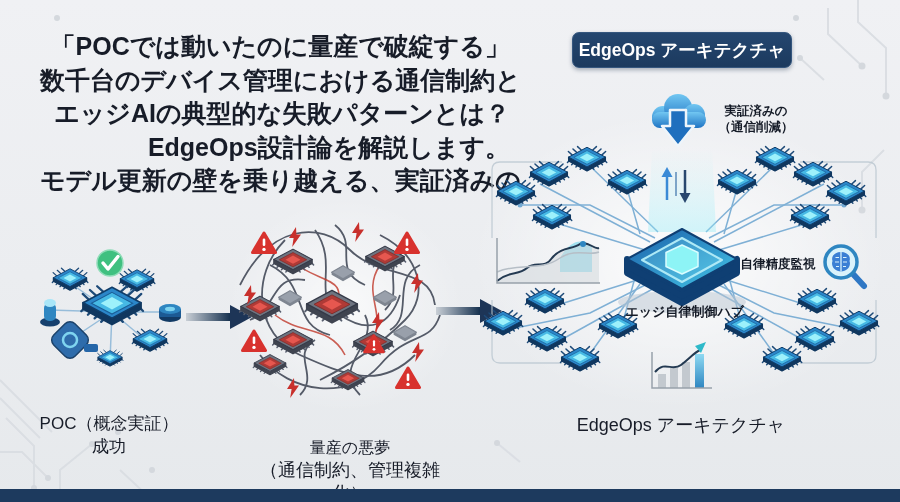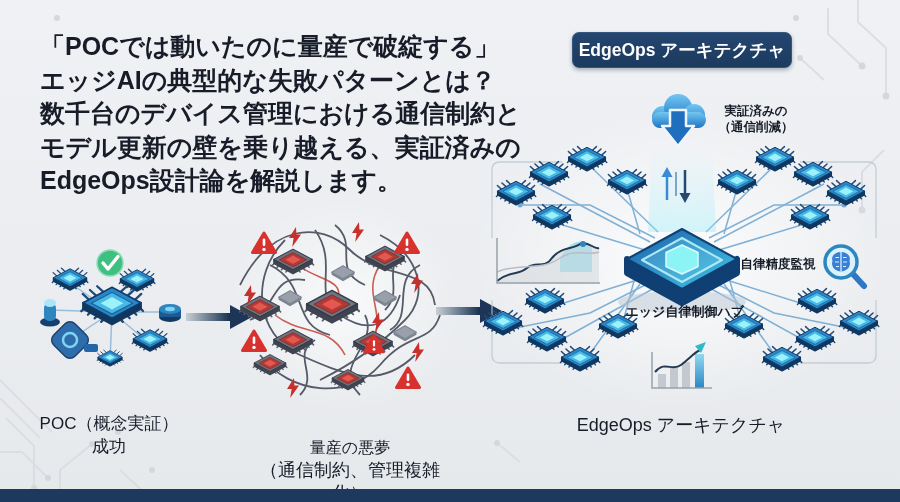--- a/index.html
+++ b/index.html
@@ -10,21 +10,21 @@
     color:#1b2330;
   }
   .layer{position:absolute;left:0;top:0;}
   .glow{position:absolute;border-radius:50%;pointer-events:none;}
   .glow.right{left:470px;top:110px;width:420px;height:300px;
     background:radial-gradient(ellipse at center,rgba(255,255,255,.85),rgba(255,255,255,0) 70%);}
   .glow.mid{left:230px;top:200px;width:230px;height:210px;
     background:radial-gradient(ellipse at center,rgba(255,255,255,.7),rgba(255,255,255,0) 72%);}
   .headline{position:absolute;left:40px;top:30px;width:470px;
     font-size:25px;line-height:33.5px;font-weight:800;color:#171c28;letter-spacing:0;}
-  .headline div{white-space:nowrap;}
+  .headline div{white-space:nowrap;text-align:right;}
   .badge{position:absolute;left:572px;top:32px;width:218px;height:34px;
     background:linear-gradient(180deg,#24466f,#1c3a5e);
     border:1px solid #35567e;border-radius:7px;
     box-shadow:0 2px 4px rgba(20,40,70,.35);
     display:flex;align-items:center;justify-content:center;
     color:#ffffff;font-size:17.5px;font-weight:700;}
   .diagram-label{position:absolute;font-weight:700;color:#141a26;text-align:center;}
   .lbl-cloud{left:700px;top:104px;width:112px;font-size:12.5px;line-height:15.5px;}
   .lbl-monitor{left:736px;top:256px;width:84px;font-size:12.5px;}
   .lbl-hub{left:622px;top:303px;width:122px;font-size:13px;text-align:right;}
@@ -146,24 +146,24 @@
       <circle cx="152" cy="470" r="3"></circle>
         <circle cx="57" cy="18" r="3"></circle>
     </g>
   </svg>
 
   <div class="glow right"></div>
   <div class="glow mid"></div>
 
   <div class="headline">
     <div>「POCでは動いたのに量産で破綻する」</div>
+    <div>数千台のデバイス管理における通信制約と</div>
     <div>エッジAIの典型的な失敗パターンとは？</div>
-    <div>数千台のデバイス管理における通信制約と</div>
+    <div>EdgeOps設計論を解説します。</div>
     <div>モデル更新の壁を乗り越える、実証済みの</div>
-    <div>EdgeOps設計論を解説します。</div>
   </div>
 
   <div class="badge">
     <span>EdgeOps アーキテクチャ</span>
   </div>
 
   <svg class="layer" style="left:15px;top:235px" width="210" height="165" viewBox="15 235 210 165">
     <g stroke="#8fb8d8" stroke-width="1.5" opacity="0.9">
       <path d="M112,312 L70,283" fill="none"></path>
         <path d="M112,312 L137,284" fill="none"></path>

